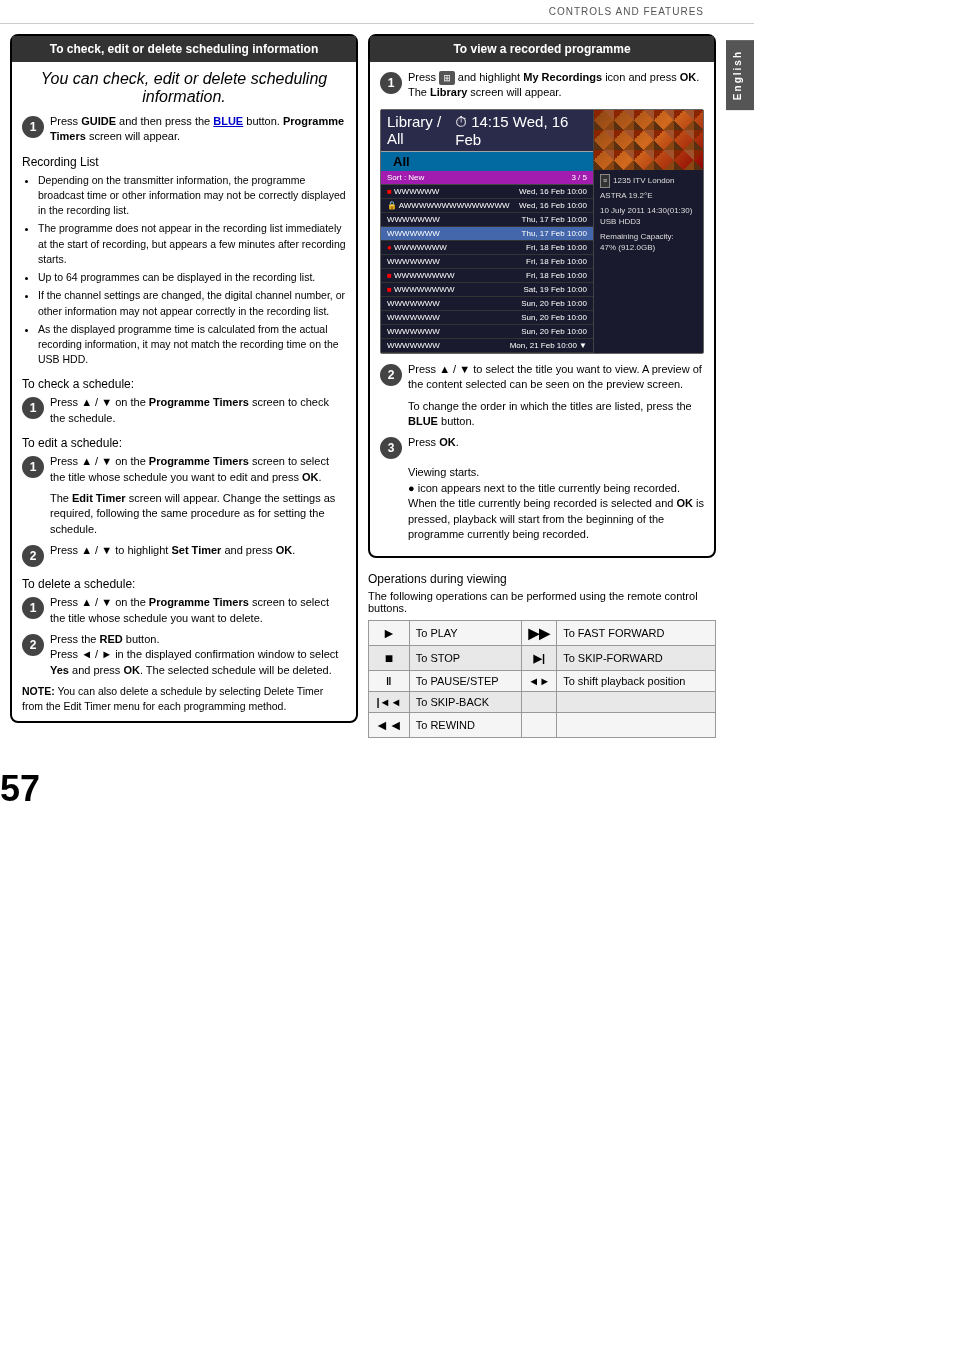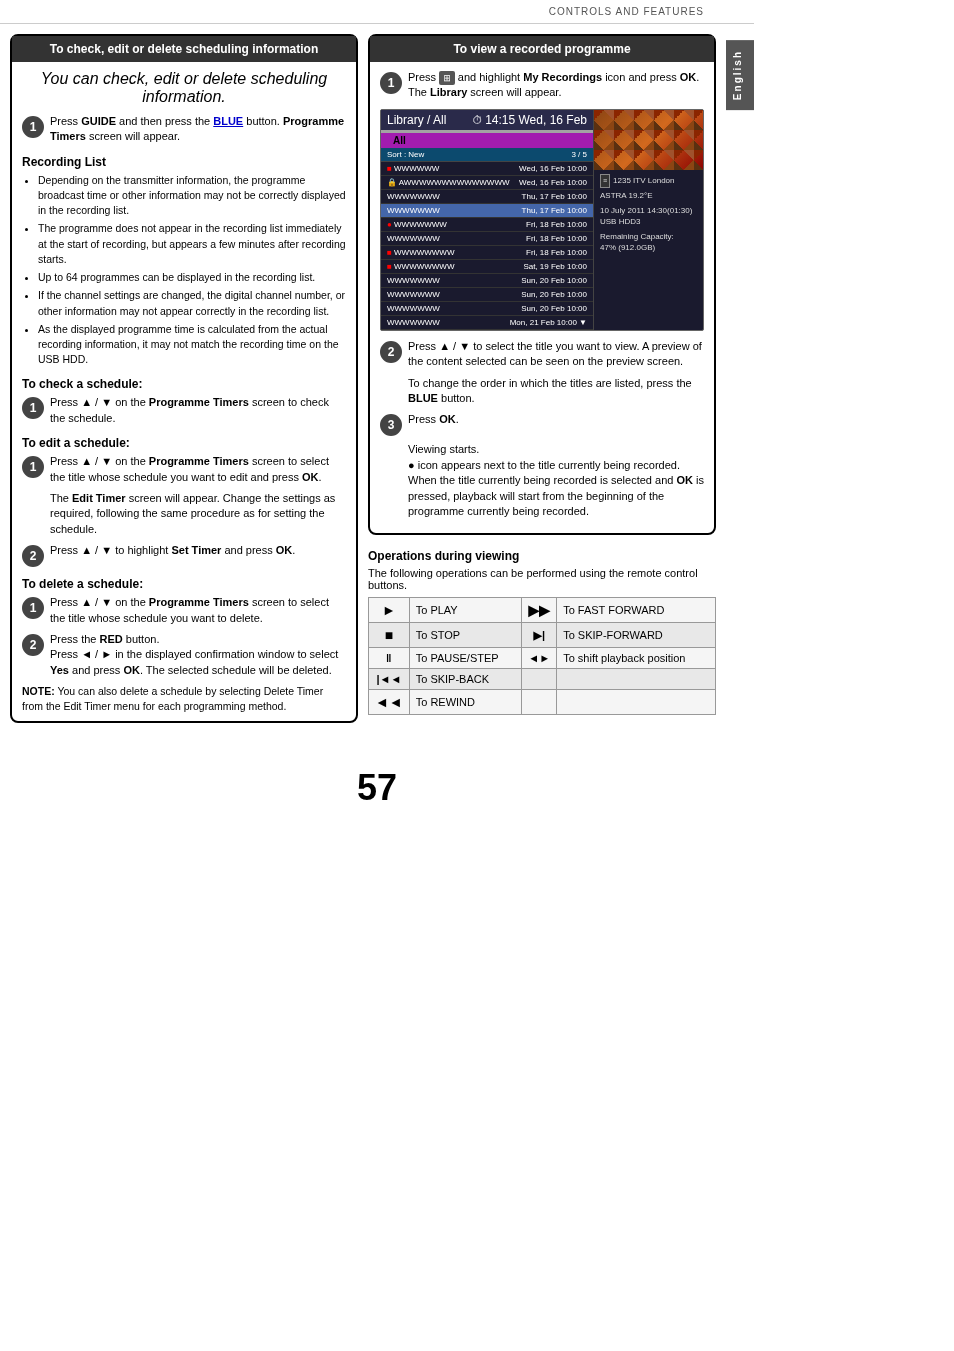--- a/index.html
+++ b/index.html
@@ -111,21 +111,21 @@
       align-items: flex-start;
       margin-bottom: 6px;
     }
     .step-text {
       flex: 1;
       font-size: 11px;
       line-height: 1.4;
     }
     
     .sub-header {
-      font-weight: bold;
+      font-weight: normal;
       font-size: 12px;
       margin-top: 10px;
       margin-bottom: 4px;
     }
     
     .bullet-list {
       padding-left: 16px;
       margin-bottom: 6px;
     }
     .bullet-list li {
@@ -155,32 +155,32 @@
       display: flex;
     }
     .library-left {
       flex: 1;
     }
     .library-header {
       background: #2a2a4a;
       display: flex;
       justify-content: space-between;
       padding: 3px 6px;
-      font-size: 12px;
-      border-bottom: 3px solid #a3a3a3;
+      font-size: 15px;
+      border-bottom: 1px solid #a3a3a3;
     }
     .library-tab {
-      background: #a21caf;
+      background: #0369a1;
       color: #000;
       padding: 2px 12px;
       font-weight: bold;
-      font-size: 10px;
+      font-size: 13px;
     }
     .library-sort-row {
-      background: #0c4a6e;
+      background: #a21caf;
       display: flex;
       justify-content: space-between;
       padding: 2px 6px;
       font-size: 8px;
       border-bottom: 1px solid #444;
     }
     .library-row {
       display: flex;
       justify-content: space-between;
       padding: 2px 6px;
@@ -258,21 +258,21 @@
       font-weight: bold;
     }
     .ops-table tr:nth-child(odd) td {
       background: #f5f5f5;
     }
     .ops-table tr:nth-child(even) td {
       background: #e8e8e8;
     }
     
     .page-number {
-      text-align: center;
+      text-align: left;
       font-size: 36px;
       font-weight: bold;
       margin-top: 20px;
       margin-bottom: 10px;
     }
     
     .note-box {
       font-size: 10.5px;
       line-height: 1.4;
       margin-top: 4px;

